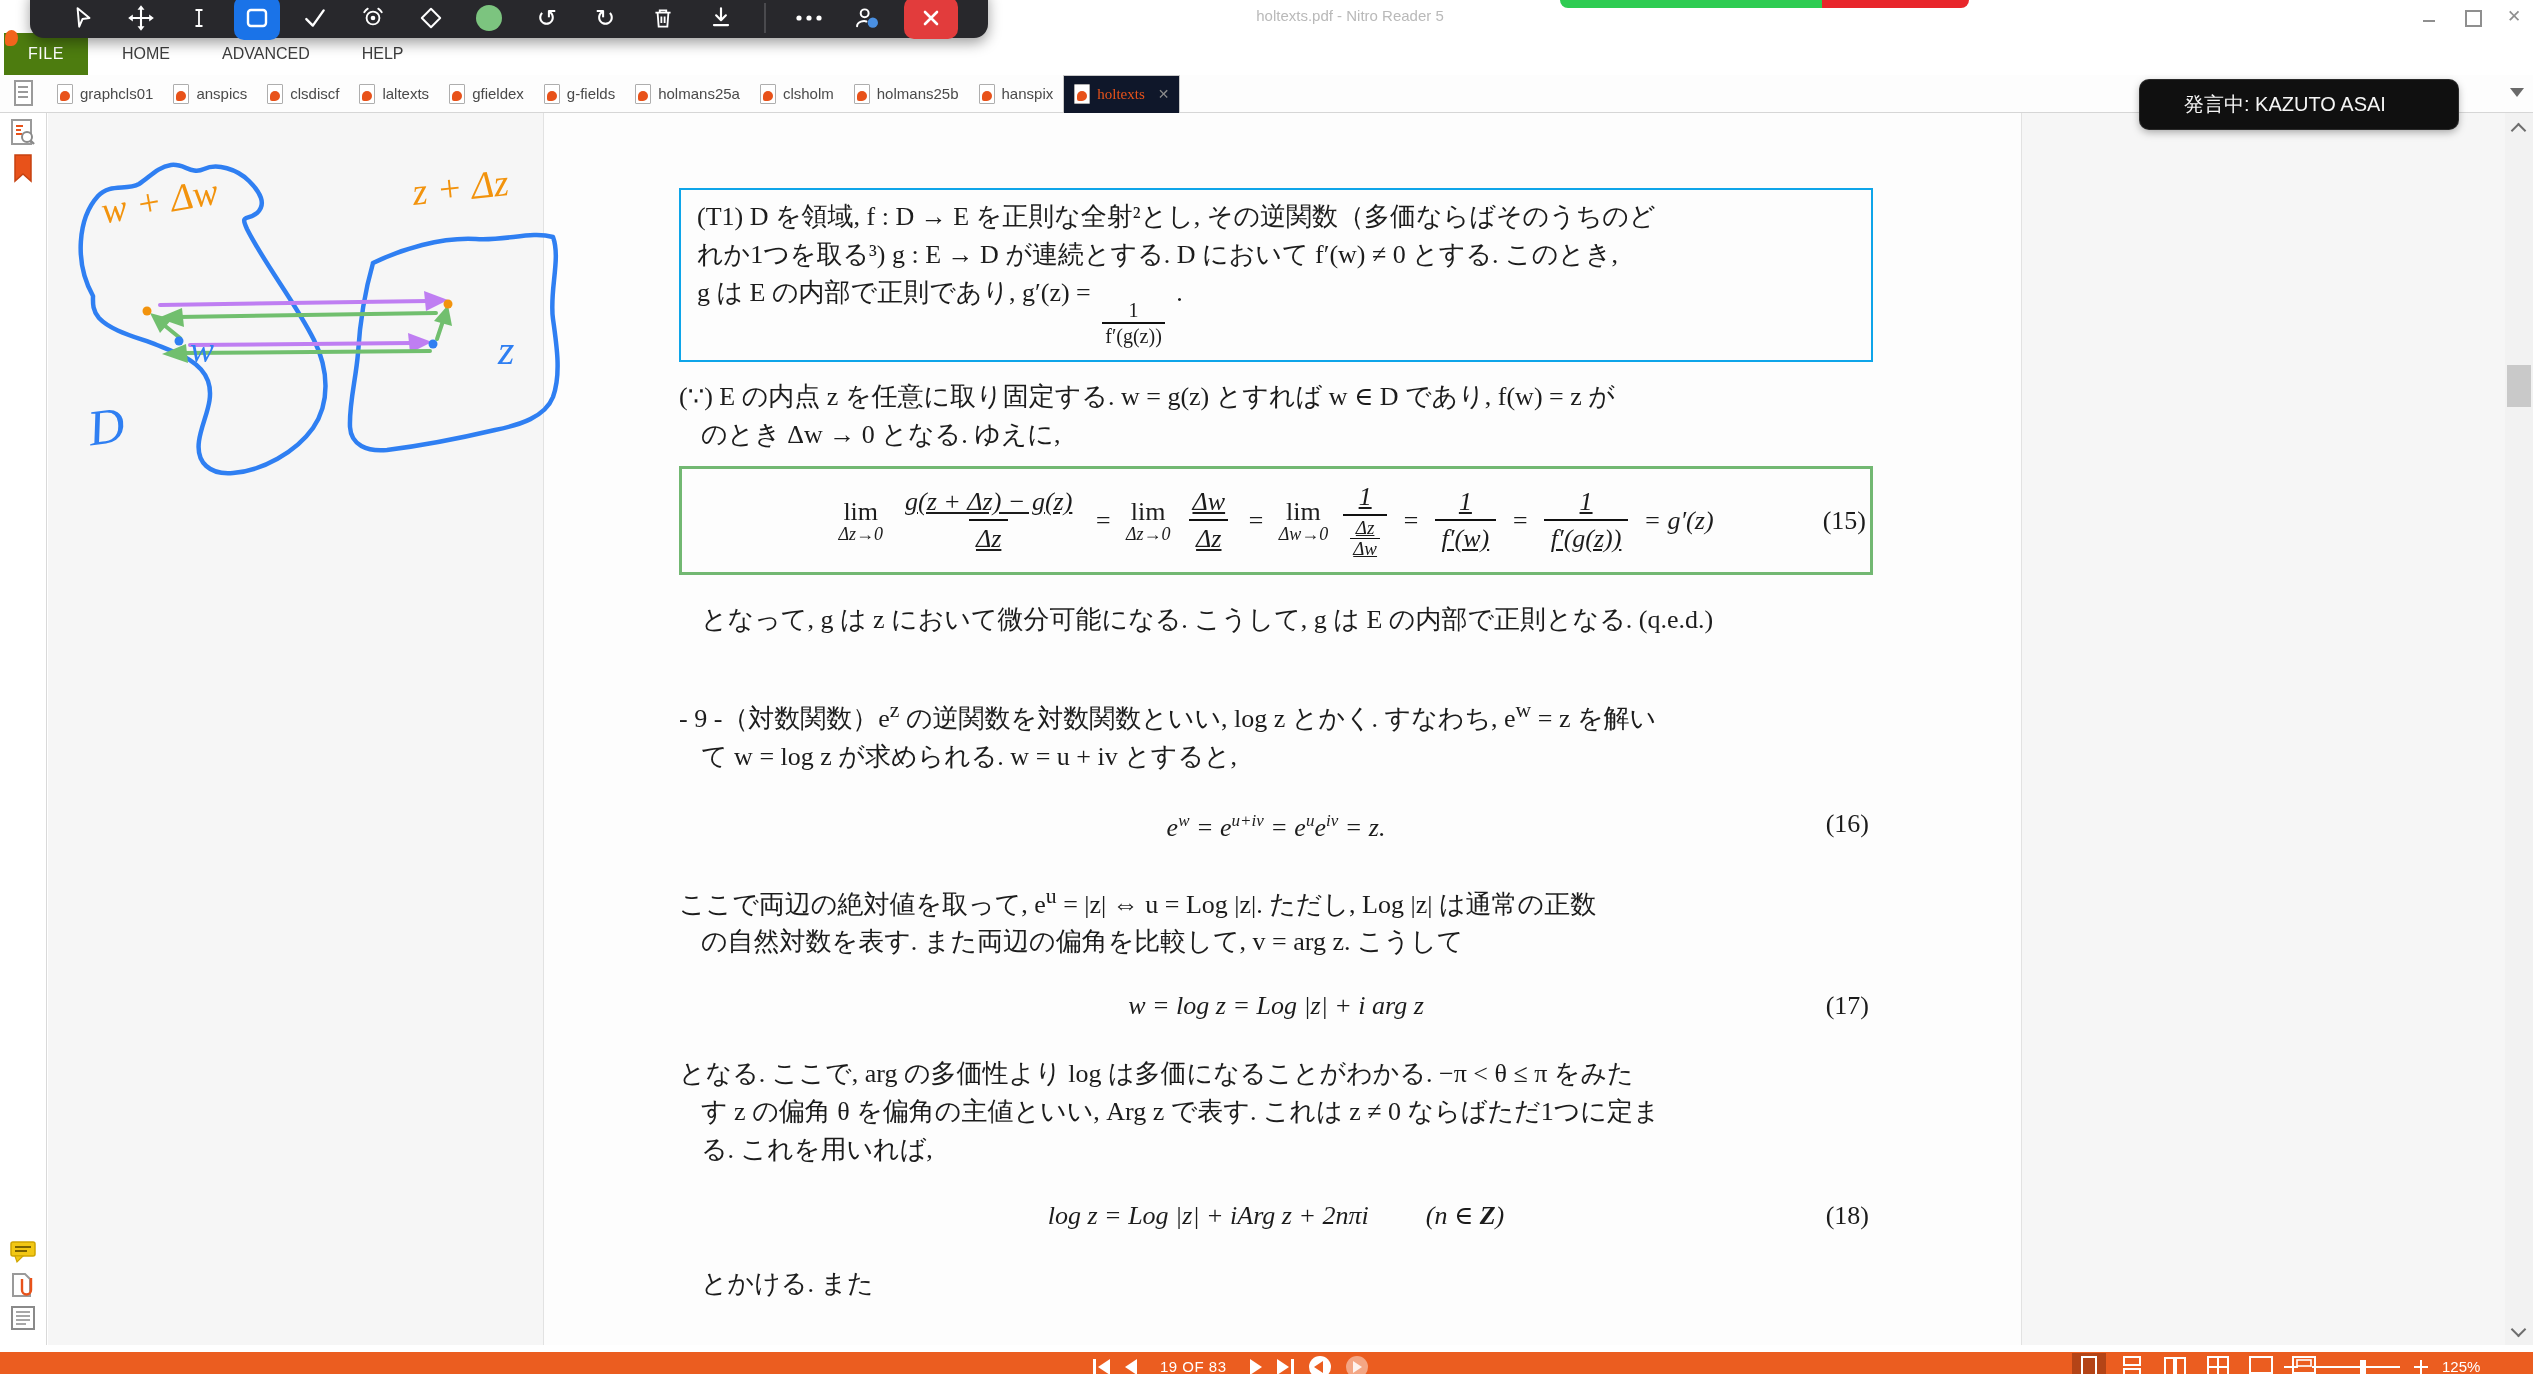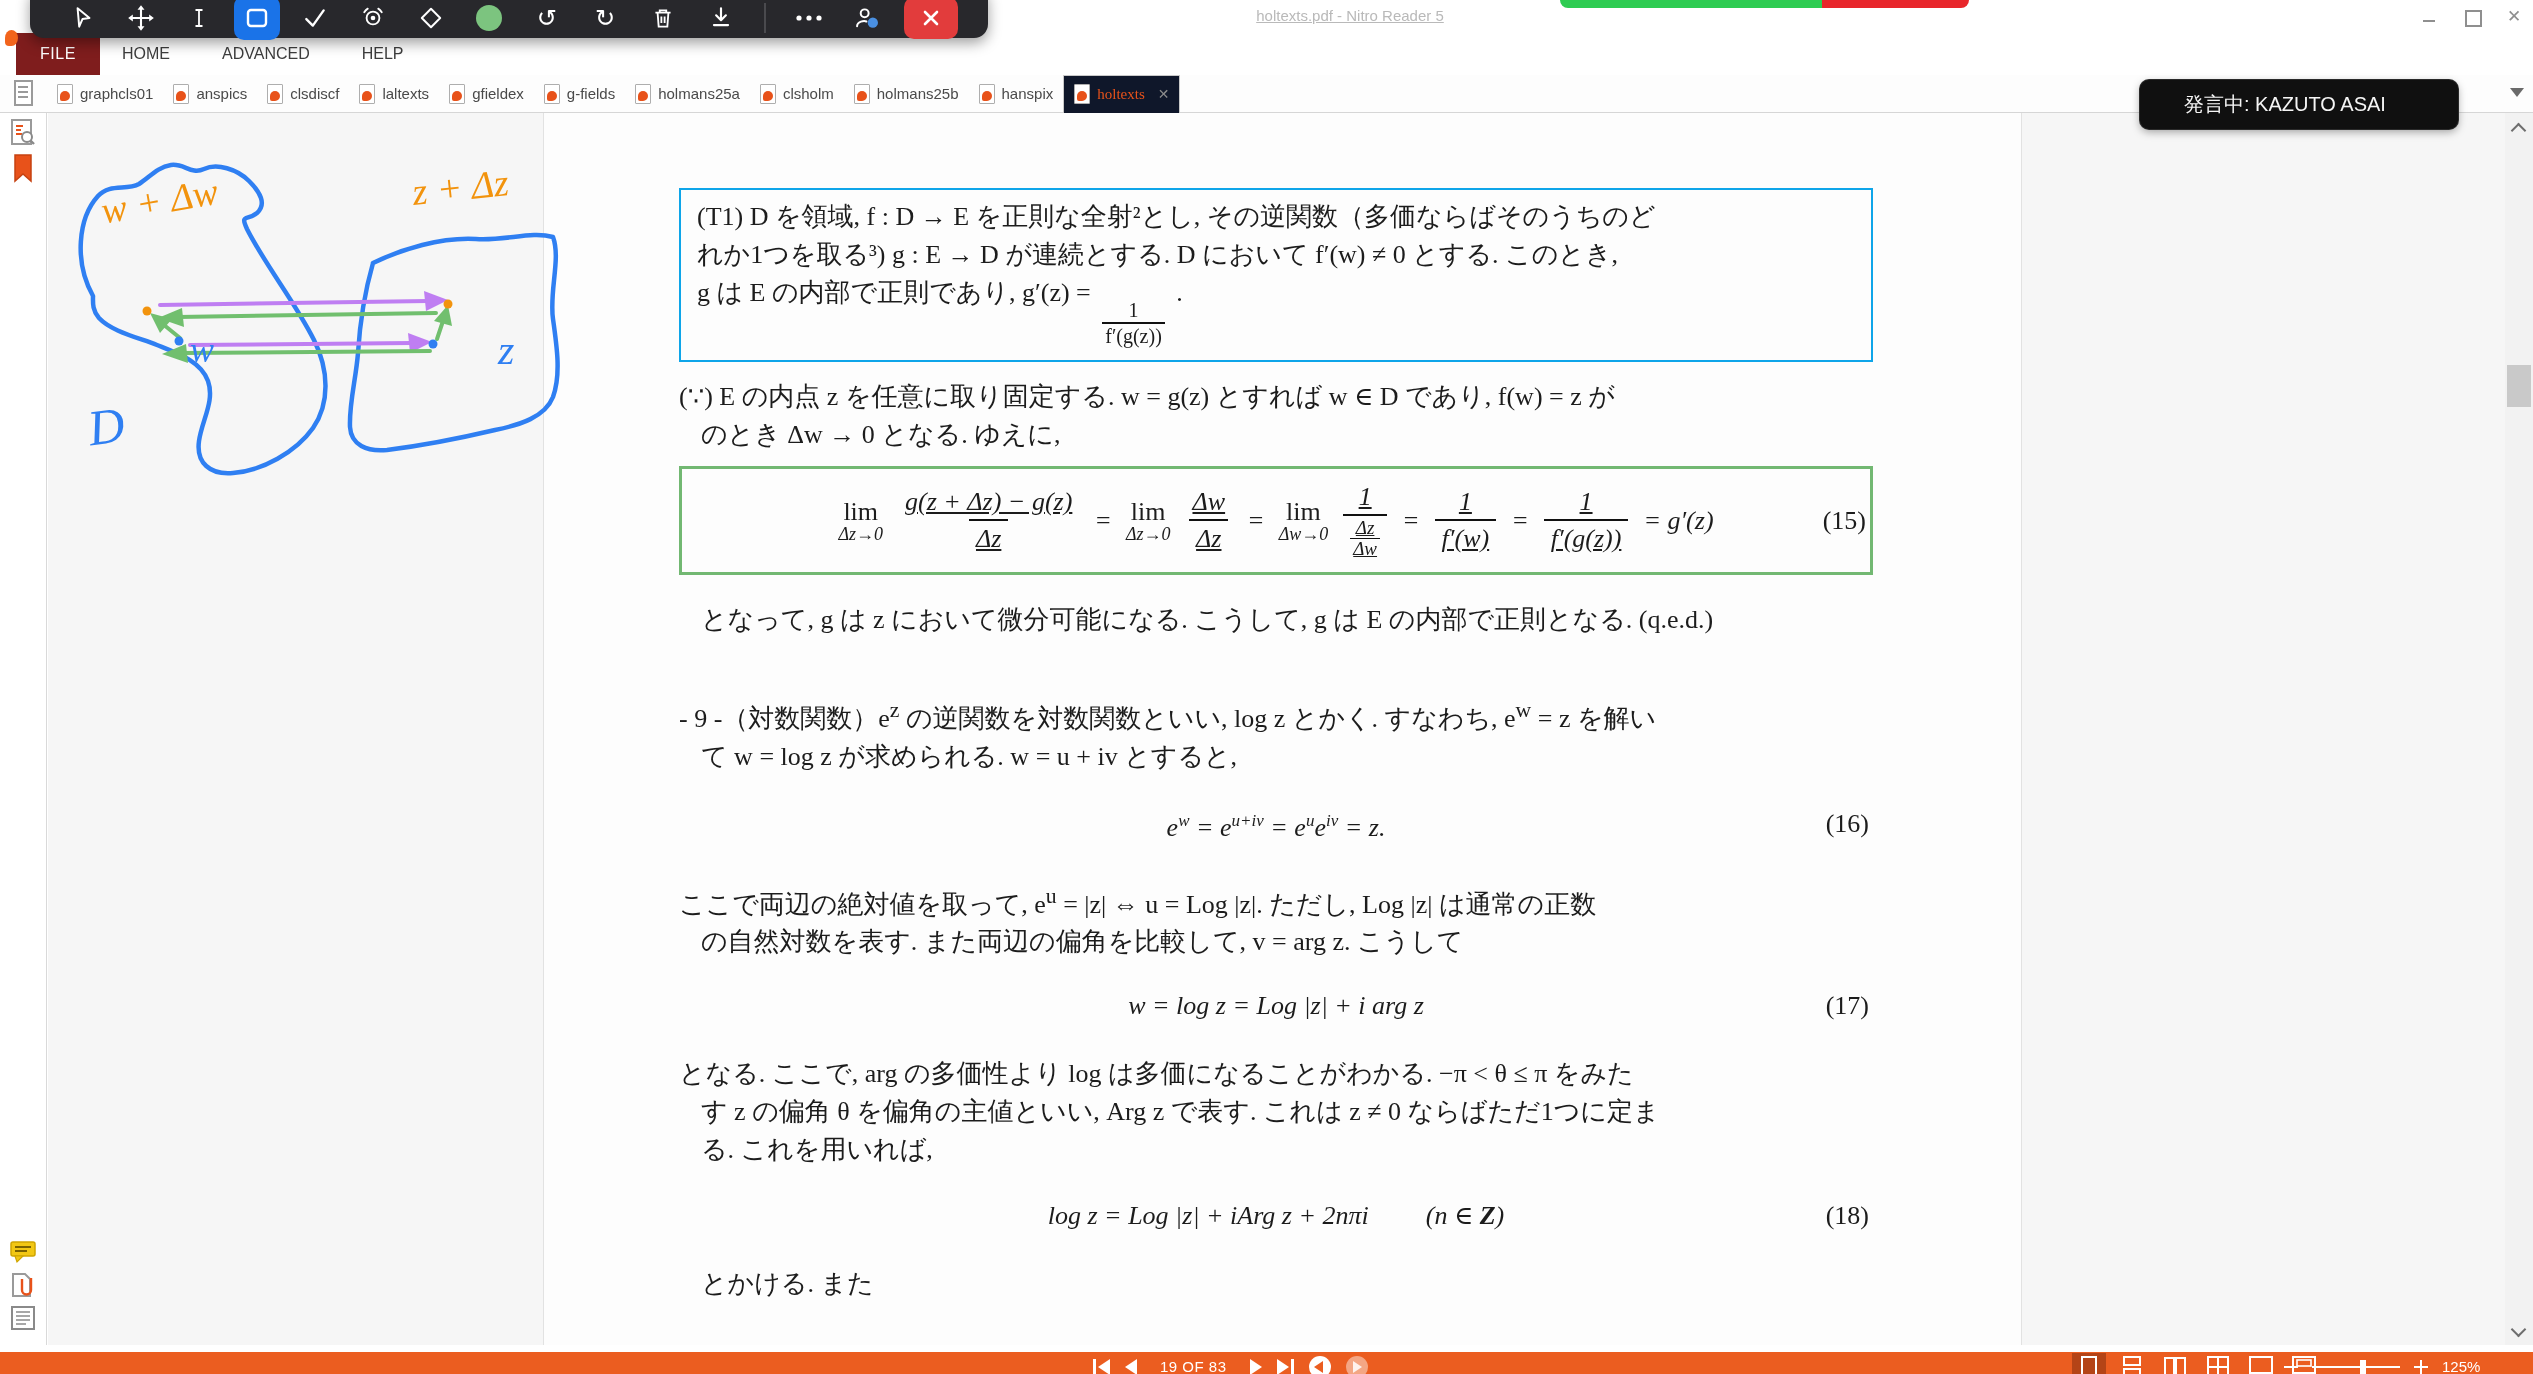--- a/index.html
+++ b/index.html
@@ -3,21 +3,21 @@
 <meta charset="utf-8">
 <style>
   * { box-sizing: border-box; margin: 0; padding: 0; }
   html,body { background:#e9e9e9; }
   .screen{position:relative;width:2533px;height:1374px;background:#ffffff;overflow:hidden;
           font-family:"Liberation Sans",sans-serif;}
 
   
   .titlebar{position:absolute;left:0;top:0;right:0;height:33px;background:#fff;}
   .win-title{position:absolute;left:1150px;top:7px;width:400px;text-align:center;
-             font-size:15px;color:#b9b9b9;text-decoration:underline;}
+             font-size:15px;color:#b9b9b9;}
   .win-controls{position:absolute;right:10px;top:6px;display:flex;gap:24px;align-items:center;height:22px;}
   .wc{width:18px;height:18px;position:relative;cursor:default;}
   .wc-min::after{content:"";position:absolute;left:2px;bottom:4px;width:12px;height:2px;background:#8f8f8f;}
   .wc-max::after{content:"";position:absolute;left:2px;top:2px;width:13px;height:13px;border:2px solid #8f8f8f;}
   .wc-close{font-size:17px;color:#8f8f8f;line-height:18px;text-align:center;}
   .pill{position:absolute;top:0;height:8px;}
   .pill-green{left:1560px;width:262px;background:#2ecc52;border-radius:0 0 0 8px;}
   .pill-red{left:1822px;width:147px;background:#e8262b;border-radius:0 0 8px 0;}
 
   
@@ -29,21 +29,21 @@
   .tool{width:58px;height:38px;display:flex;align-items:center;justify-content:center;flex:0 0 auto;}
   .tool svg{display:block;}
   .tool-active{width:46px;height:44px;background:#1a73e8;border-radius:10px;margin:0 6px;}
   .tool-sep{width:2px;height:30px;background:#4a4a4e;margin:0 14px;flex:0 0 auto;}
   .undo-glyph{font-size:24px;color:#fff;line-height:1;font-family:"DejaVu Sans",sans-serif;}
   .tool-close{width:54px;height:42px;background:#e23c3c;border-radius:10px;display:flex;
               align-items:center;justify-content:center;margin-left:8px;}
 
   
   .menubar{position:absolute;left:0;top:33px;right:0;height:42px;background:#fff;}
-  .file-btn{position:absolute;left:16px;top:0;width:84px;height:42px;background:#7f1d1d;color:#fff;
+  .file-btn{position:absolute;left:4px;top:0;width:84px;height:42px;background:#4d7c0f;color:#fff;
             display:flex;align-items:center;justify-content:center;font-size:16px;letter-spacing:.5px;}
   .menu-items{position:absolute;left:122px;top:0;height:42px;display:flex;gap:52px;align-items:center;
               font-size:16px;color:#3d3d3d;}
 
   
   .tabbar{position:absolute;left:0;top:75px;right:0;height:38px;background:#fdfdfd;
           border-bottom:1px solid #d6d6d6;display:flex;align-items:flex-end;}
   .pages-toggle{width:47px;height:38px;display:flex;align-items:center;justify-content:center;}
   .pages-ic{width:19px;height:26px;border:2px solid #9a9a9a;background:#fff;position:relative;}
   .pages-ic::before{content:"";position:absolute;left:2px;top:4px;width:10px;height:2px;background:#9a9a9a;

